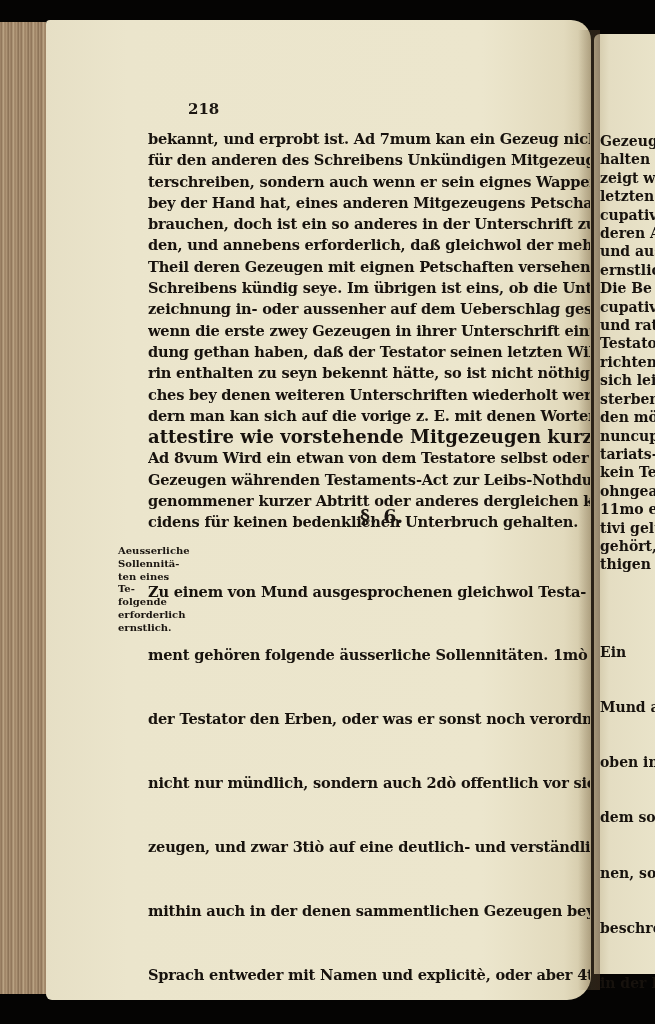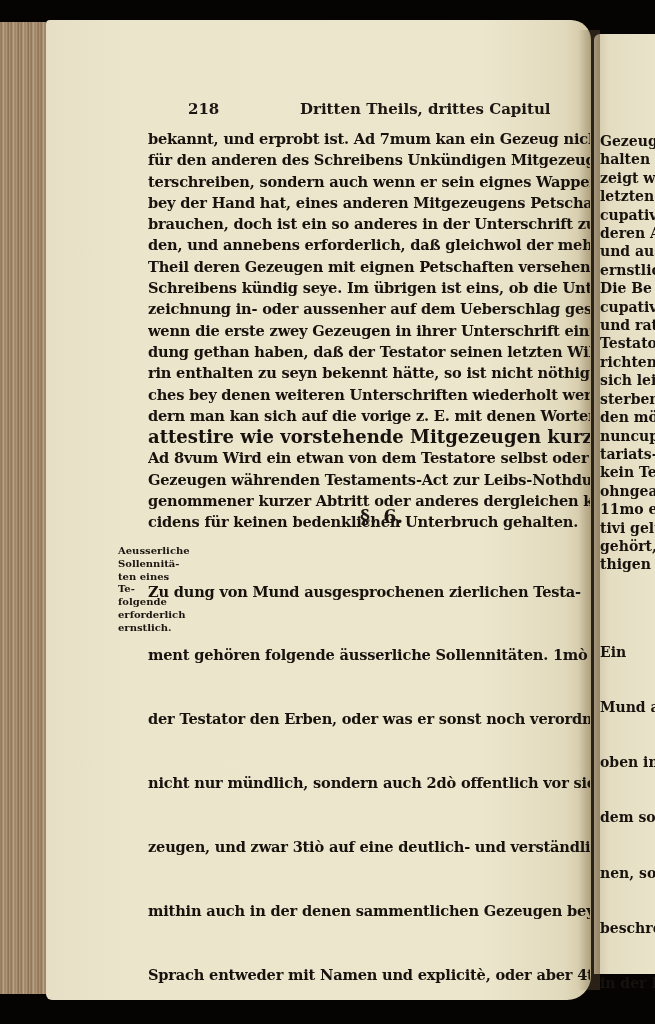--- a/index.html
+++ b/index.html
@@ -58,21 +58,20 @@
 </head>
 <body>
 
 <div class="page-edges"></div>
 <div class="left-page"></div>
 <div class="right-page"></div>
 <div class="gutter-shadow"></div>
 
 <div class="running-head">
   <span class="page-number">218</span>
-  <span class="chapter-title">Dritten Theils, drittes Capitul</span>
 </div>
 
 <div class="body-text">
   <div class="line">bekannt, und erprobt ist.  Ad 7mum kan ein Gezeug nicht nur</div>
   <div class="line">für den anderen des Schreibens Unkündigen Mitgezeugen un-</div>
   <div class="line">terschreiben, sondern auch wenn er sein eignes Wappen nicht</div>
   <div class="line">bey der Hand hat, eines anderen Mitgezeugens Petschaft ge-</div>
   <div class="line">brauchen, doch ist ein so anderes in der Unterschrift zu mel-</div>
   <div class="line">den, und annebens erforderlich, daß gleichwol der mehreste</div>
   <div class="line">Theil deren Gezeugen mit eignen Petschaften versehen, und des</div>
@@ -95,21 +94,21 @@
 <div class="margin-note">
   <div>Aeusserliche</div>
   <div>Sollennitä-</div>
   <div>ten eines Te-</div>
   <div>folgende</div>
   <div>erforderlich</div>
   <div>ernstlich.</div>
 </div>
 
 <div class="body-text body-text-2" style="white-space:pre;">
-  <div class="line">        Zu dung von Mund ausgesprochenen zierlichen Testa-</div>
+  <div class="line">        Zu einem von Mund ausgesprochenen gleichwol Testa-</div>
   <div class="line">ment gehören folgende äusserliche Sollennitäten.  1mò Soll</div>
   <div class="line">der Testator den Erben, oder was er sonst noch verordnen will,</div>
   <div class="line">nicht nur mündlich, sondern auch 2dò offentlich vor sieben Ge-</div>
   <div class="line">zeugen, und zwar 3tiò auf eine deutlich- und verständliche Weis,</div>
   <div class="line">mithin auch in der denen sammentlichen Gezeugen beywohnender</div>
   <div class="line">Sprach entweder mit Namen und explicitè, oder aber 4tò we-</div>
   
   
   
   

